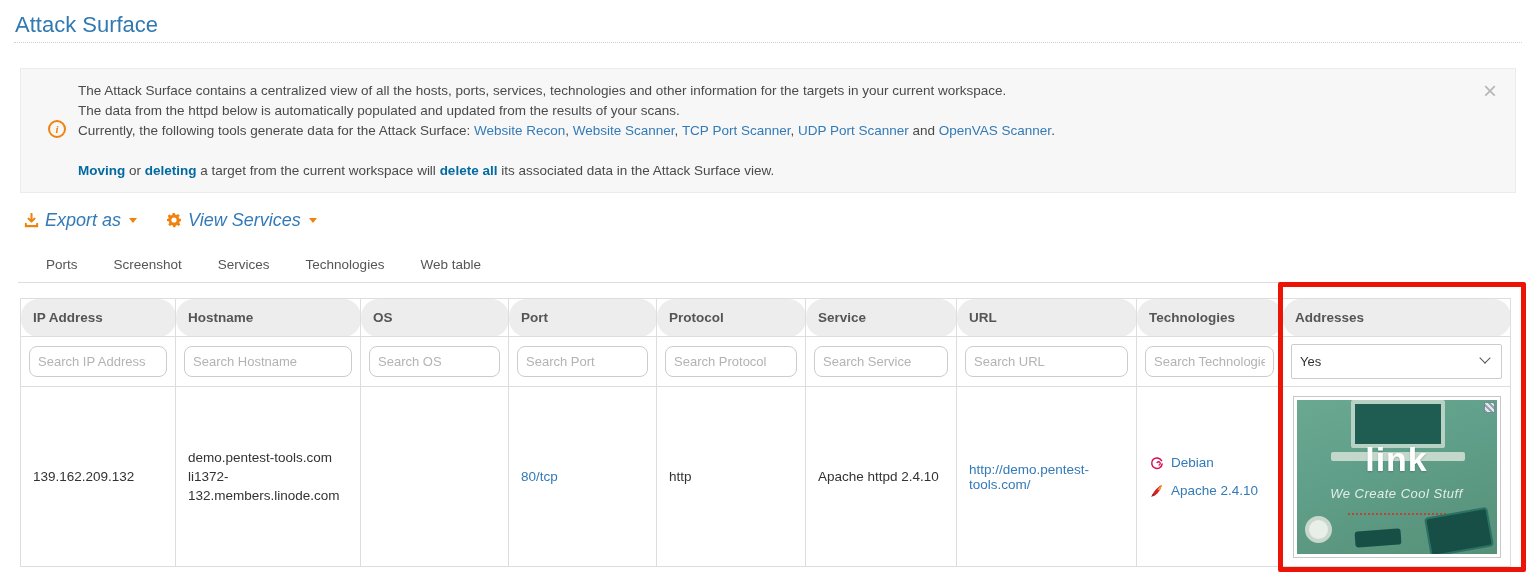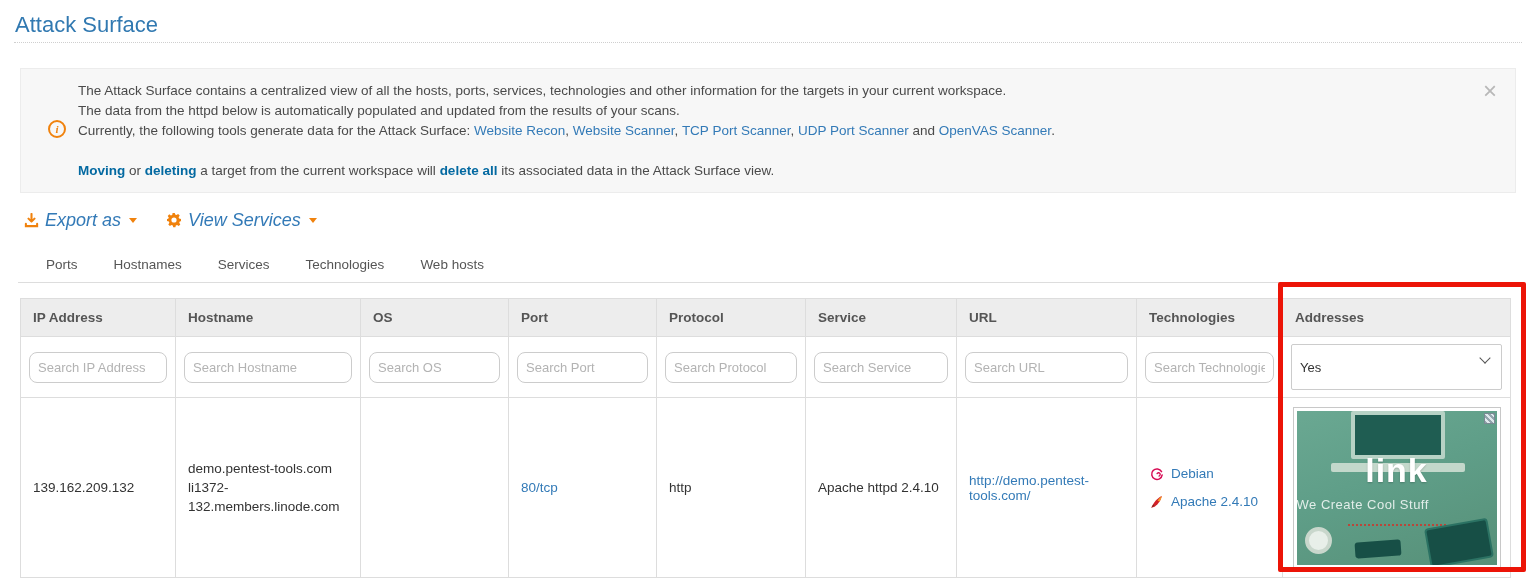--- a/index.html
+++ b/index.html
@@ -43,30 +43,30 @@
   .tool-icon { display:inline-flex; }
 
   
   .tabs { display:flex; margin:12px 18px 0 18px; padding-left:10px; border-bottom:1px solid #ddd; color:#555; }
   .tab { padding:10px 17px; cursor:pointer; margin-bottom:-1px; border:1px solid transparent; border-top:2px solid transparent; white-space:nowrap; }
   .tab.active { background:#fff; border:1px solid #ddd; border-top:2px solid #3179b1; border-bottom:1px solid #fff; }
 
   
   .as-table { width:1490px; margin:15px 0 0 20px; border-collapse:collapse; table-layout:fixed; font-size:13.5px; }
   .as-table th, .as-table td { border:1px solid #ddd; text-align:left; }
-  .as-table th { background:#ededed; padding:11px 12px; font-weight:bold; color:#555; }
+  .as-table th { background:#ededed; padding:11px 12px; font-weight:bold; color:#555;border-radius:18px; }
   .filter-cell { padding:7px 8px; background:#fff; }
   .filter-input {
     width:100%; height:31px; border:1px solid #ccc; border-radius:8px;
     padding:5px 8px; font-size:13px; color:#555; font-family:inherit; background:#fff;
   }
   .filter-input::placeholder { color:#b3b3b3; opacity:1; }
   .select-wrap { position:relative; }
   .filter-select {
-    width:100%; height:46px; border:1px solid #ccc; border-radius:2px;
+    width:100%; height:35px; border:1px solid #ccc; border-radius:2px;
     padding:4px 8px; font-size:13px; color:#333; background:#fff;
     appearance:none; -webkit-appearance:none; -moz-appearance:none; font-family:inherit;
   }
   .select-wrap::after {
     content:""; position:absolute; right:13px; top:10px; width:7px; height:7px;
     border-right:1.6px solid #555; border-bottom:1.6px solid #555;
     transform:rotate(45deg); pointer-events:none;
   }
   .data-row td { height:180px; vertical-align:middle; padding:8px 12px; color:#333; overflow-wrap:break-word; word-wrap:break-word; }
   .hostline { line-height:19px; }
@@ -76,21 +76,21 @@
   .tech-icon { display:inline-flex; width:15px; justify-content:center; flex:none; }
 
   
   .cell-screenshot { padding:0 !important; }
   .thumb-frame { width:208px; height:162px; margin:0 auto; background:#fff; border:1px solid #c8c8c8; padding:3px; cursor:pointer; }
   .thumb-scene { position:relative; width:100%; height:100%; overflow:hidden;
     background:linear-gradient(160deg,#6aa892 0%,#5f9e88 45%,#579078 100%); }
   .laptop-screen { position:absolute; left:54px; top:0; width:94px; height:48px; background:#1f5d52; border:4px solid #b7d2c5; border-radius:2px; }
   .laptop-base { position:absolute; left:34px; top:52px; width:134px; height:9px; background:#c3d8cb; border-radius:2px; }
   .thumb-title { position:absolute; top:40px; left:0; right:0; text-align:center; color:#fff; font-size:34px; font-weight:bold; letter-spacing:1px; text-shadow:0 1px 2px rgba(0,0,0,0.2); }
-  .thumb-subtitle { position:absolute; top:86px; left:0; right:0; text-align:left; color:rgba(255,255,255,0.82); font-size:13px; letter-spacing:0.5px; }
+  .thumb-subtitle { position:absolute; top:86px; left:0; right:0; text-align:center; color:rgba(255,255,255,0.82); font-size:13px; letter-spacing:0.5px;font-style:italic; }
   .thumb-redline { position:absolute; top:113px; left:50%; transform:translateX(-50%); width:98px; border-top:2px dotted #b8473a; }
   .coffee { position:absolute; left:8px; top:116px; width:27px; height:27px; border-radius:50%; background:#e8efe9; border:4px solid #c9d7cc; }
   .phone { position:absolute; left:58px; top:130px; width:46px; height:16px; background:#174f46; border-radius:3px; transform:rotate(-4deg); }
   .tablet { position:absolute; left:130px; top:112px; width:64px; height:40px; background:#174f46; border:2px solid #2b7263; border-radius:4px; transform:rotate(-10deg); }
   .thumb-corner-icon { position:absolute; right:2px; top:2px; width:11px; height:11px; border:1px solid #7a8a94;
     background:repeating-linear-gradient(45deg,#93a5ad 0 2px,#dfe8ec 2px 4px); }
 
   
   .highlight-rect { position:absolute; left:1278px; top:282px; width:248px; height:290px; border:5px solid #ec1407; border-radius:2px; z-index:10; pointer-events:none; }
 </style>
@@ -126,24 +126,24 @@
           <path fill="#f0820d" d="M15 9.1V6.9l-1.9-.4a5.3 5.3 0 0 0-.5-1.3l1.1-1.6-1.6-1.6-1.6 1.1c-.4-.2-.8-.4-1.3-.5L8.8 1H6.6l-.4 1.9c-.5.1-.9.3-1.3.5L3.3 2.3 1.7 3.9l1.1 1.6c-.2.4-.4.8-.5 1.3L1 6.9v2.2l1.9.4c.1.5.3.9.5 1.3l-1.1 1.6 1.6 1.6 1.6-1.1c.4.2.8.4 1.3.5l.4 1.9h2.2l.4-1.9c.5-.1.9-.3 1.3-.5l1.6 1.1 1.6-1.6-1.1-1.6c.2-.4.4-.8.5-1.3l1.9-.4zM8 10.6A2.6 2.6 0 1 1 8 5.4a2.6 2.6 0 0 1 0 5.2z"></path>
         </svg>
     </span>
     <span>View Services</span>
     <span class="caret"></span>
   </span>
 </div>
 
 <div class="tabs">
   <div class="tab">Ports</div>
-  <div class="tab">Hostnames</div>
+  <div class="tab">Screenshot</div>
   <div class="tab">Services</div>
   <div class="tab">Technologies</div>
-  <div class="tab">Web hosts</div>
+  <div class="tab">Web table</div>
 </div>
 
 <table class="as-table">
   <colgroup>
     <col style="width:155px">
       <col style="width:185px">
       <col style="width:148px">
     <col style="width:148px">
       <col style="width:149px">
       <col style="width:151px">

